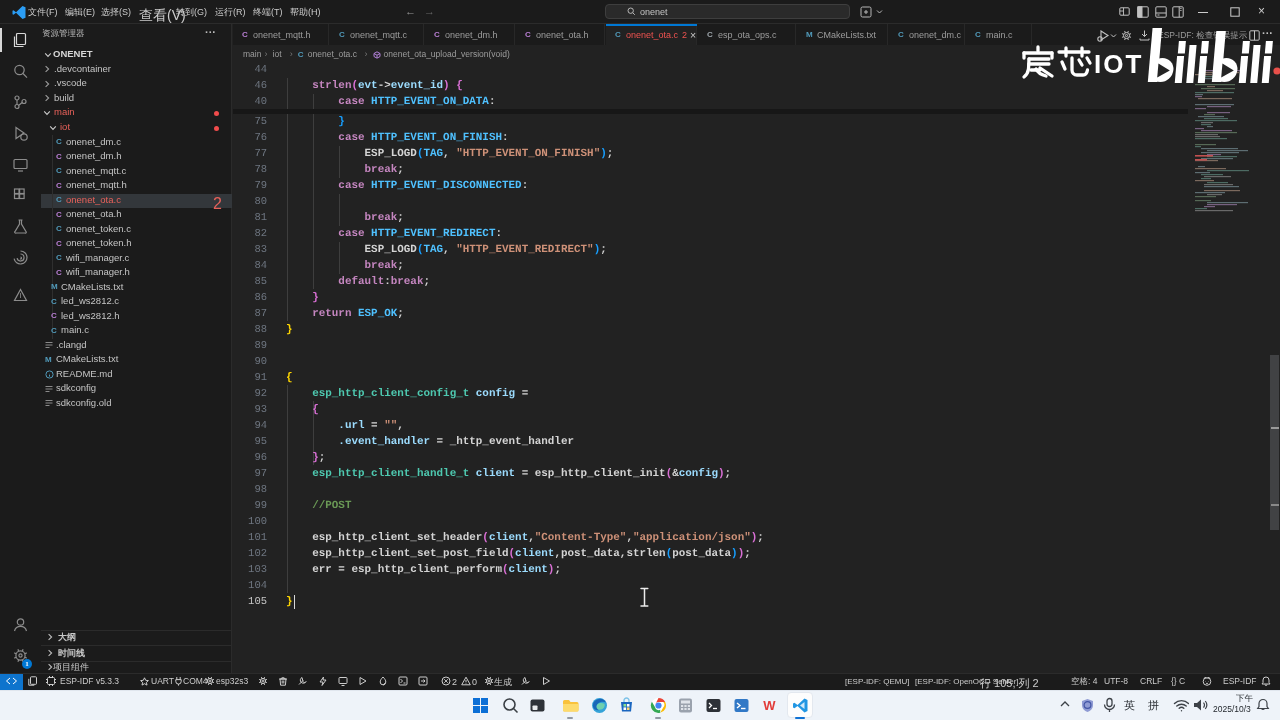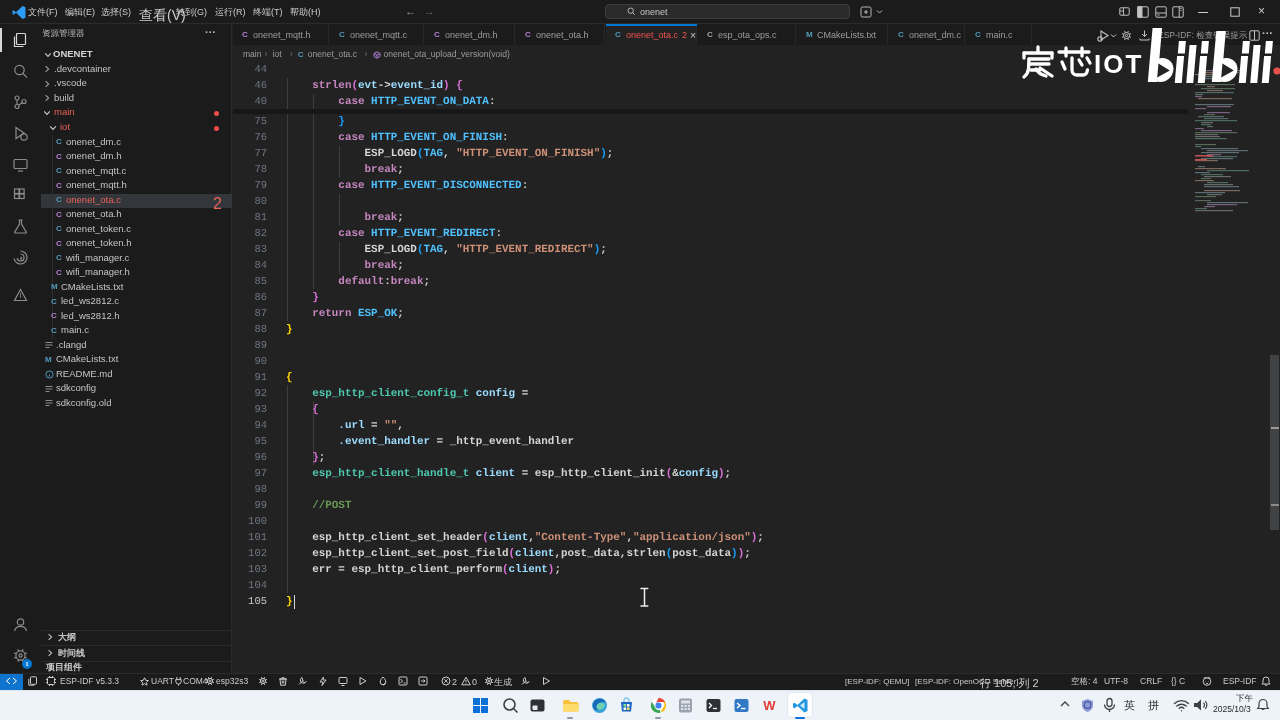--- a/index.html
+++ b/index.html
@@ -491,21 +491,21 @@
     <path d="M2.6 1.2 L5.6 4 L2.6 6.8" stroke="#bdbdbd" stroke-width="1.1" fill="none"></path>
   </svg>
 <span class="tt" style="left:58px;top:632px;color:#c9c9c9;font-size:9px;font-weight:700">大纲</span>
 <svg class="ab" style="left:46px;top:648.5px" width="8" height="8">
     <path d="M2.6 1.2 L5.6 4 L2.6 6.8" stroke="#bdbdbd" stroke-width="1.1" fill="none"></path>
   </svg>
 <span class="tt" style="left:58px;top:647.5px;color:#c9c9c9;font-size:9px;font-weight:700">时间线</span>
 <svg class="ab" style="left:46px;top:663px" width="8" height="8">
     <path d="M2.6 1.2 L5.6 4 L2.6 6.8" stroke="#bdbdbd" stroke-width="1.1" fill="none"></path>
   </svg>
-<span class="tt" style="left:46px;top:662px;color:#c9c9c9;font-size:9px;font-weight:700">项目组件</span>
+<span class="tt" style="left:53px;top:662px;color:#c9c9c9;font-size:9px;font-weight:400">项目组件</span>
 
 <div style="position:absolute;left:0;top:673px;width:1280px;height:17px;background:#1b1b1b;border-top:1px solid #2b2b2b"></div>
 <div style="position:absolute;left:0;top:673.5px;width:23px;height:16.5px;background:#0e74cd"></div>
 <svg class="ab" style="left:5px;top:676.0px" width="13" height="10" fill="none" stroke="#cdcdcd" stroke-width="1.0">
     <path d="M5 2L1.5 5L5 8M8 2l3.5 3L8 8" stroke="#fff"></path>
   </svg>
 <svg class="ab" style="left:28px;top:676.0px" width="10" height="10" fill="none" stroke="#cdcdcd" stroke-width="1.0">
     <rect x="2.5" y="0.8" width="6" height="7.5" rx="0.8"></rect>
     <path d="M0.8 2.8v6.4h5.5"></path>
   </svg>

